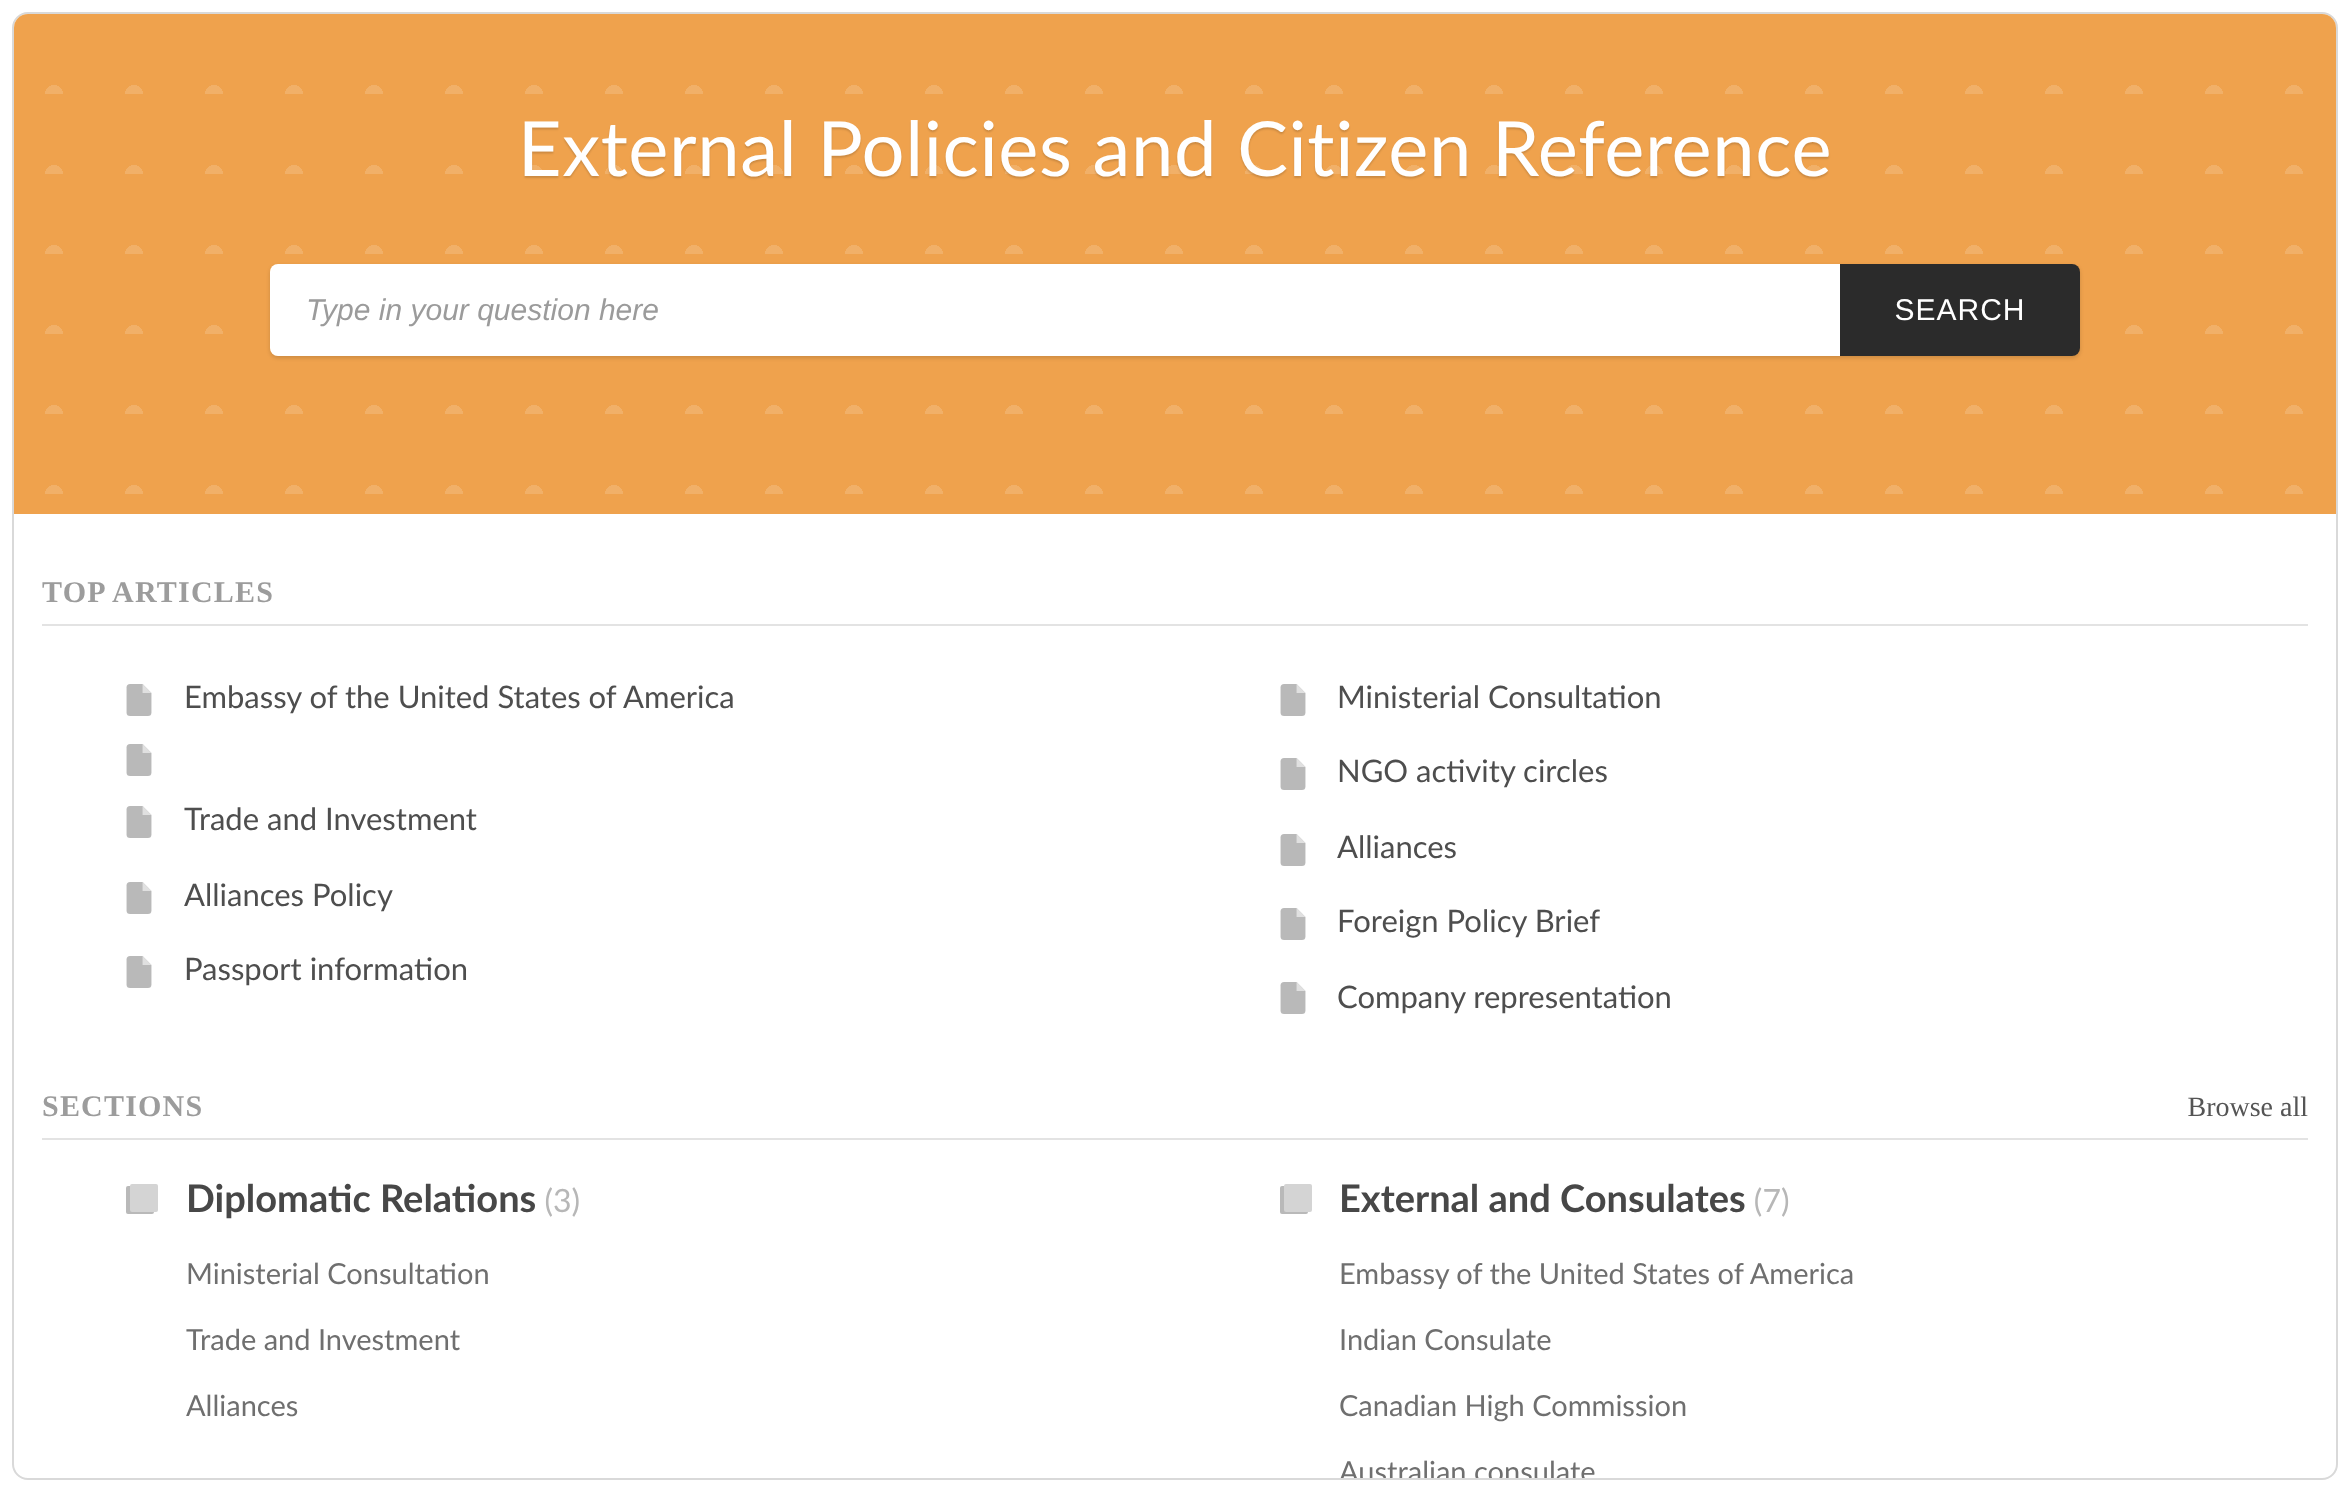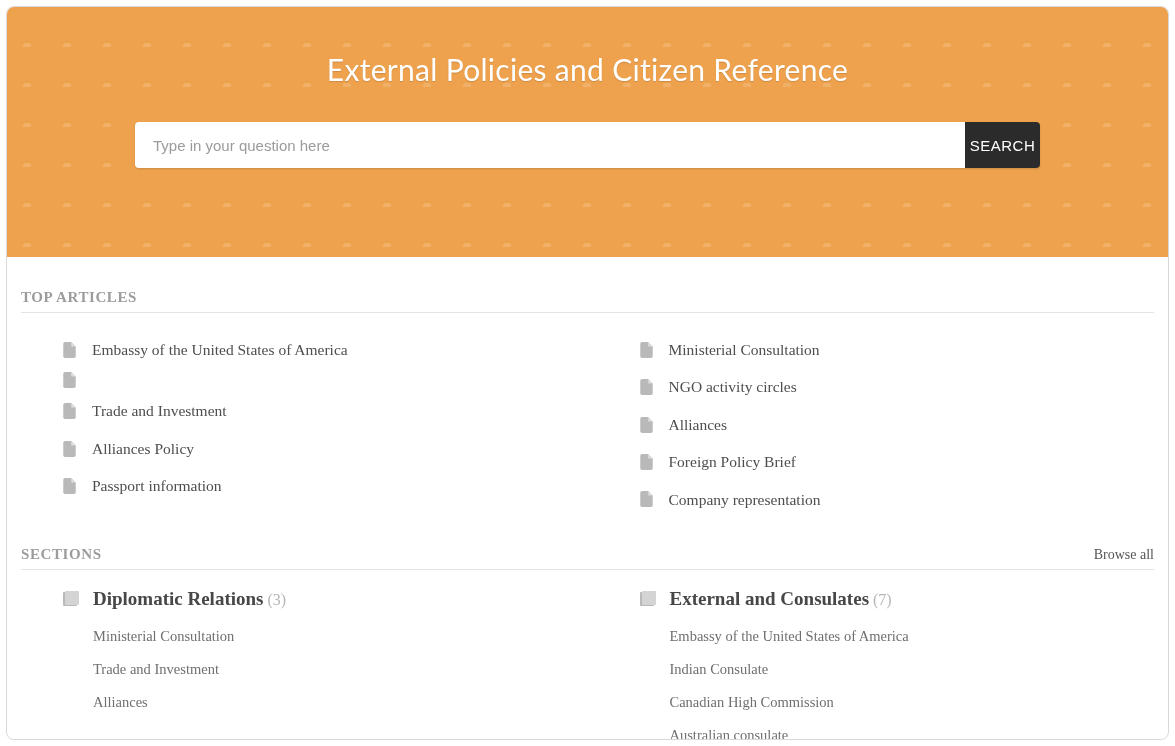--- a/index.html
+++ b/index.html
@@ -25,45 +25,46 @@
   .hero {
     background-color: #efa24d;
     background-image: radial-gradient(circle at 50% 100%, rgba(255,255,255,0.15) 10%, transparent 10%);
     background-size: 40px 40px;
     height: 250px;
     padding-top: 44px;
     text-align: center;
   }
   .hero-title {
     color: #fff;
-    font-size: 30px;
+    font-size: 38px;
     font-weight: 400;
     letter-spacing: 0.3px;
     text-shadow: 0 1px 1px rgba(0,0,0,0.15);
   }
   .search-bar {
     margin: 35px auto 0 auto;
     width: 905px;
     display: flex;
     border-radius: 4px;
     overflow: hidden;
     box-shadow: 0 1px 2px rgba(0,0,0,0.15);
   }
   .search-input {
     flex: 1;
     height: 46px;
     border: none;
     padding: 15px 18px;
     font-size: 15px;
     color: #404040;
     outline: none;
+    font-style: italic;
   }
   .search-input::placeholder { color: #9b9b9b; }
   .search-btn {
-    width: 75px;
+    width: 120px;
     background: #2b2b2b;
     color: #fff;
     border: none;
     font-size: 15px;
     letter-spacing: 0.5px;
     cursor: pointer;
   }
 
   .content {
     padding: 32px 14px 0 14px;
@@ -88,21 +89,20 @@
     font-size: 14px;
     color: #555;
     cursor: pointer;
     text-align: center;
   }
 
   .two-col {
     display: flex;
     gap: 20px;
     margin-bottom: 28px;
-    font-family: Liberation Serif, serif;
   }
   .col { flex: 1; }
 
   .article-item {
     display: flex;
     align-items: center;
     gap: 16px;
     padding: 4px 0 4px 42px;
     font-size: 15.5px;
     color: #4e4e4e;

